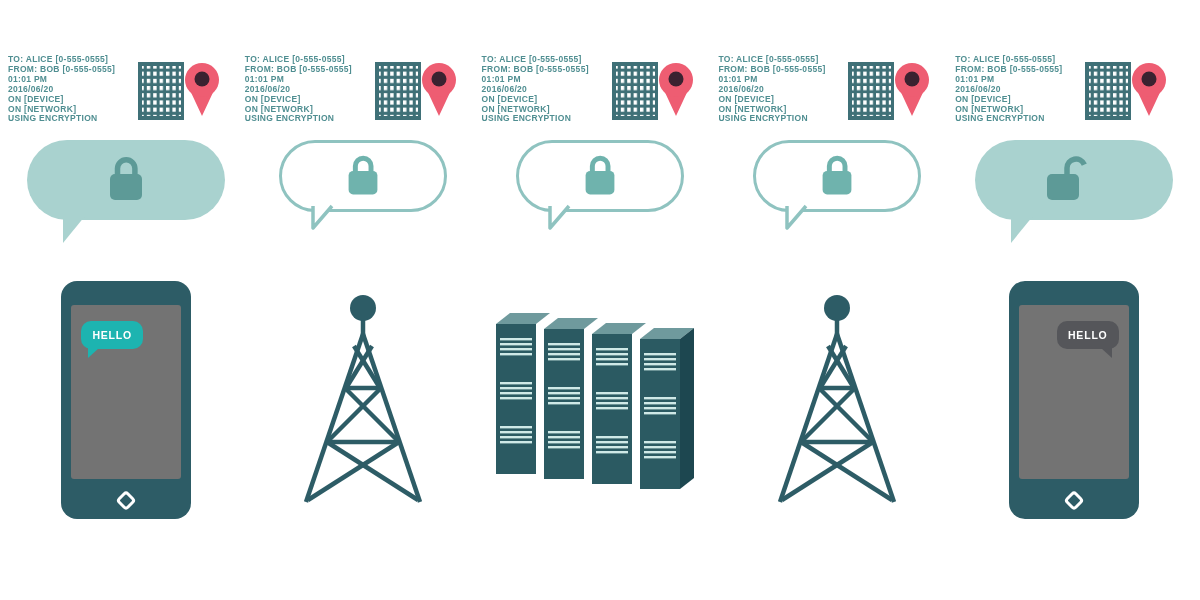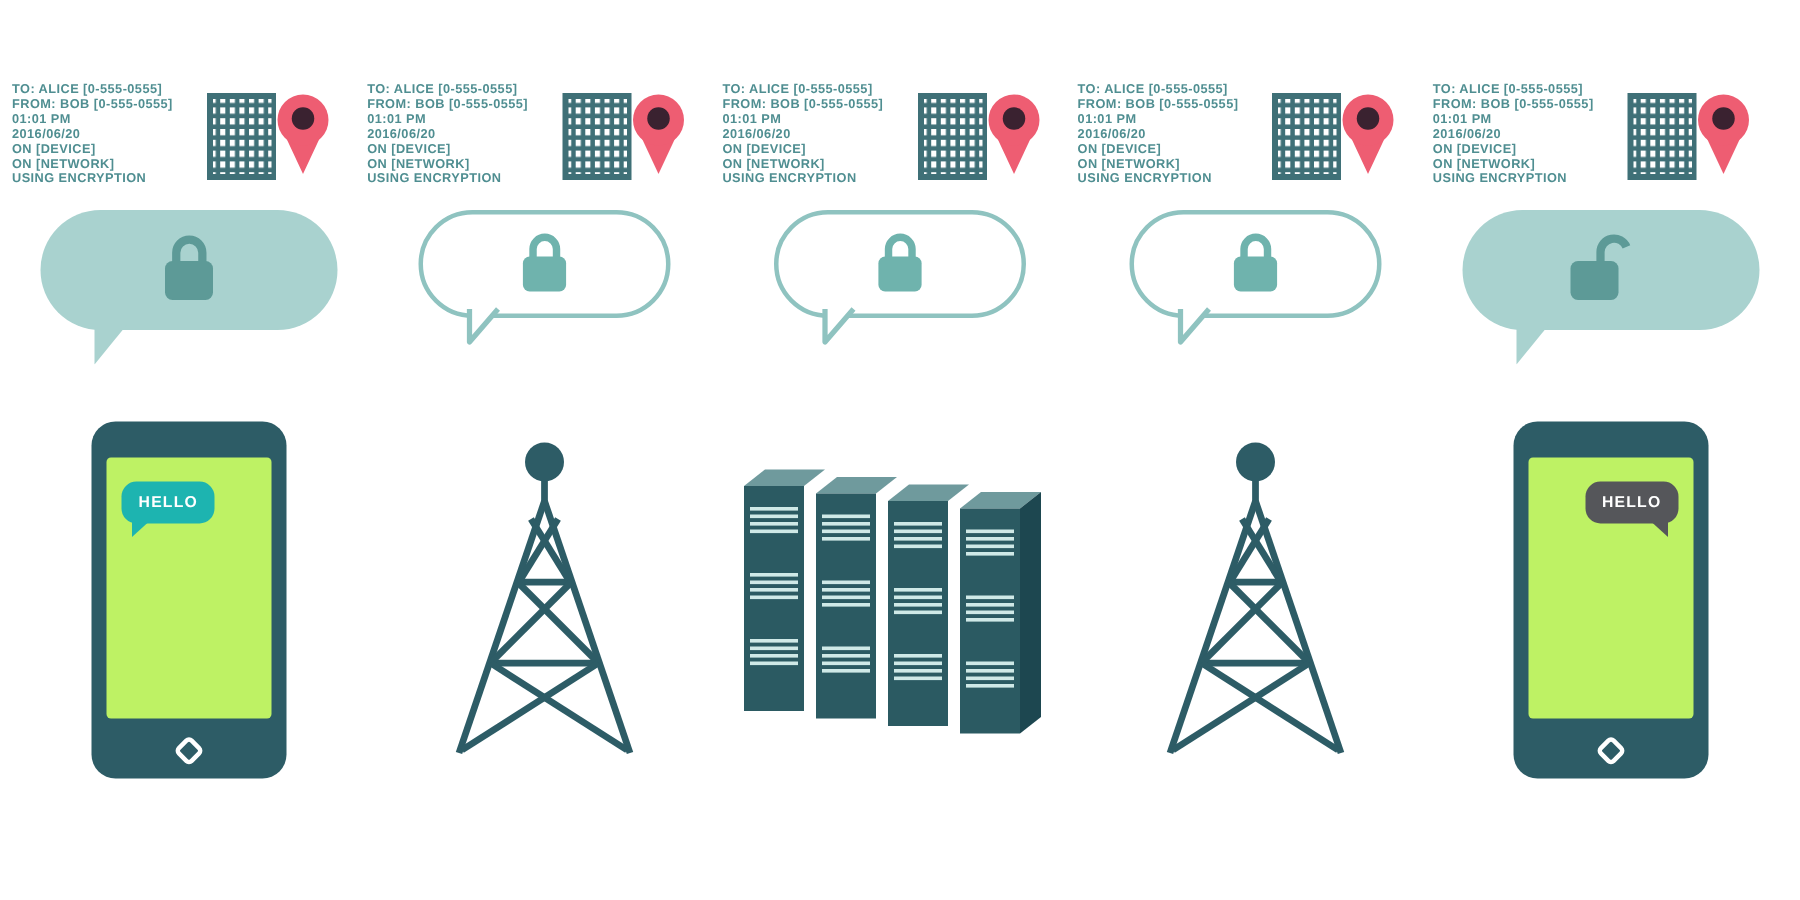--- a/index.html
+++ b/index.html
@@ -18,21 +18,21 @@
   .bubble.filled { width:198px; height:80px; border-radius:40px; background:#a9d2cf; }
   .bubble.outlined { width:168px; height:72px; border-radius:36px; background:#ffffff; border:3.5px solid #8fc3c0; }
   .tail { position:absolute; }
   .bubble.filled .tail { left:30px; bottom:-23px; }
   .bubble.outlined .tail { left:24px; bottom:-21px; }
   .lock { margin-top:-2px; }
 
   
   .device-row { height:284px; width:100%; display:flex; align-items:center; justify-content:center; }
   .phone { position:relative; width:130px; height:238px; background:#2d5c66; border-radius:16px; }
-  .screen { position:absolute; left:10px; right:10px; top:24px; bottom:40px; background:#bef264; border-radius:3px; }
+  .screen { position:absolute; left:10px; right:10px; top:24px; bottom:40px; background:#737373; border-radius:3px; }
   .home { position:absolute; left:50%; bottom:11px; width:15px; height:15px; border:3px solid #ffffff; border-radius:4px; transform:translateX(-50%) rotate(45deg); }
   .hello { position:absolute; top:16px; color:#ffffff; font-size:10.5px; font-weight:bold; letter-spacing:0.8px; padding:8px 11px; border-radius:10px; }
   .hello.sender { left:10px; background:#1db4b0; }
   .hello.sender::after { content:""; position:absolute; bottom:-9px; left:7px; width:0; height:0;
     border-top:10px solid #1db4b0; border-right:11px solid transparent; }
   .hello.receiver { right:10px; background:#55565a; }
   .hello.receiver::after { content:""; position:absolute; bottom:-9px; right:7px; width:0; height:0;
     border-top:10px solid #55565a; border-left:11px solid transparent; }
 </style>
 </head>

